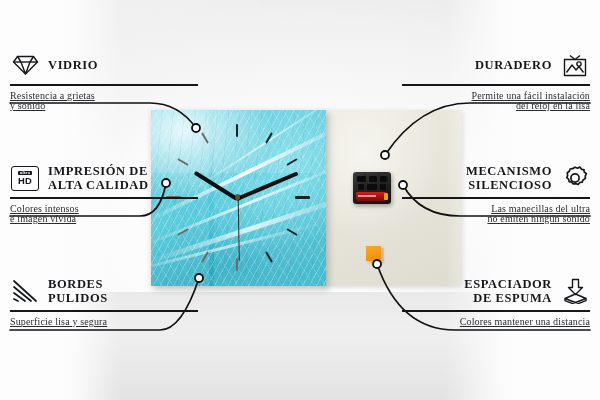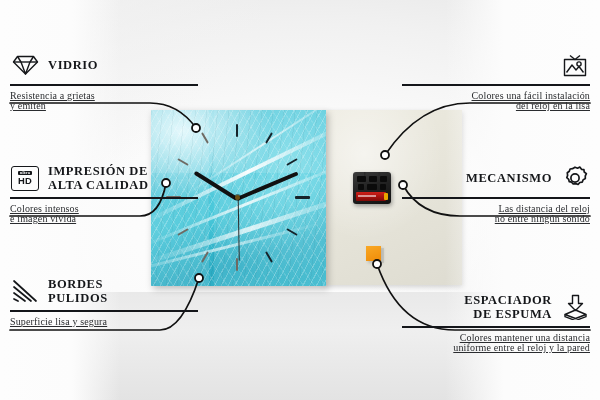--- a/index.html
+++ b/index.html
@@ -245,21 +245,21 @@
               <path d="M21.5,2.5 L18,8"></path>
           </g>
         </svg>
       </div>
       <div>
         <div class="f-title">VIDRIO</div>
       </div>
     </div>
     <div class="f-rule"></div>
     <div class="f-desc">Resistencia a grietas</div>
-    <div class="f-desc">y emiten</div>
+    <div class="f-desc">y sonido</div>
   </div>
 
   <div class="feature left" style="left:10px;top:276px;">
     <div class="f-head">
       <div class="f-icon">
         <svg class="ico" width="26" height="24" viewBox="0 0 26 24">
           <g fill="none" stroke="#15171a" stroke-width="1.7" stroke-linecap="round">
             <path d="M2,2 L24,22"></path>
               <path d="M2,8 L19,22"></path>
               <path d="M2,14 L13,22"></path>
@@ -301,60 +301,61 @@
         <svg class="ico" width="28" height="25" viewBox="0 0 28 25">
           <g fill="none" stroke="#15171a" stroke-width="1.4" stroke-linejoin="round">
             <path d="M9,2.5 L14,6.5 L19,2.5"></path>
             <rect x="3.5" y="6.5" width="21" height="16"></rect>
             <path d="M5.5,19.5 L11,12 L15,17 L18,13.5 L22.5,19.5"></path>
             <circle cx="18" cy="11" r="2.1"></circle>
           </g>
         </svg>
       </div>
       <div>
-      </div>
-    </div>
-    <div class="f-rule"></div>
-    <div class="f-desc">Colores una fácil instalación</div>
+        <div class="f-title">DURADERO</div>
+      </div>
+    </div>
+    <div class="f-rule"></div>
+    <div class="f-desc">Permite una fácil instalación</div>
     <div class="f-desc">del reloj en la lisa</div>
   </div>
 
   <div class="feature right" style="left:402px;top:163px;">
     <div class="f-head">
       <div class="f-icon">
         <svg class="ico" width="26" height="26" viewBox="0 0 26 26">
           <g fill="none" stroke="#15171a" stroke-width="1.7" stroke-linejoin="round">
             <path d="M13,2.2 l2.6,1.0 2.2,-1.1 1.7,2.2 2.4,0.3 0.3,2.4 2.2,1.7 -1.1,2.2 0,2.6 -2.2,1.4 -0.9,2.3 -2.4,0.3 -1.7,2.0 -2.3,-0.9 -2.6,0.4 -1.6,-1.8 -2.4,-0.5 -0.5,-2.4 -1.9,-1.6 0.8,-2.3 -0.3,-2.6 2.0,-1.5 0.8,-2.3 2.4,-0.3 z"></path>
             <circle cx="13" cy="13" r="4.1"></circle>
           </g>
         </svg>
       </div>
       <div>
         <div class="f-title">MECANISMO</div>
-      </div>
-    </div>
-    <div class="f-rule"></div>
-    <div class="f-desc">Las distancia del reloj</div>
-    <div class="f-desc">no entre ningún sonido</div>
-  </div>
-
-  <div class="feature right" style="left:402px;top:292px;text-align:right;">
+        <div class="f-title">SILENCIOSO</div>
+      </div>
+    </div>
+    <div class="f-rule"></div>
+    <div class="f-desc">Las manecillas del ultra</div>
+    <div class="f-desc">no emiten ningún sonido</div>
+  </div>
+
+  <div class="feature right" style="left:402px;top:276px;text-align:right;">
     <div class="f-head">
       <div class="f-icon">
         <svg class="ico" width="27" height="26" viewBox="0 0 27 26">
           <g fill="none" stroke="#15171a" stroke-width="1.4" stroke-linejoin="round">
             <path d="M10.5,1.5 h6 v8 h4 l-7,7 -7,-7 h4 z"></path>
             <path d="M13.5,16 L3,20.5 L13.5,24.5 L24,20.5 Z"></path>
             <path d="M3,20.5 v2.2 L13.5,26.6 L24,22.7 v-2.2"></path>
           </g>
         </svg>
       </div>
       <div>
         <div class="f-title">ESPACIADOR</div>
         <div class="f-title">DE ESPUMA</div>
       </div>
     </div>
     <div class="f-rule"></div>
     <div class="f-desc">Colores mantener una distancia</div>
-    <div class="f-desc">uniforme entre el reloj y la pared</div>
   </div>
 
 </div>
 
 </body></html>

